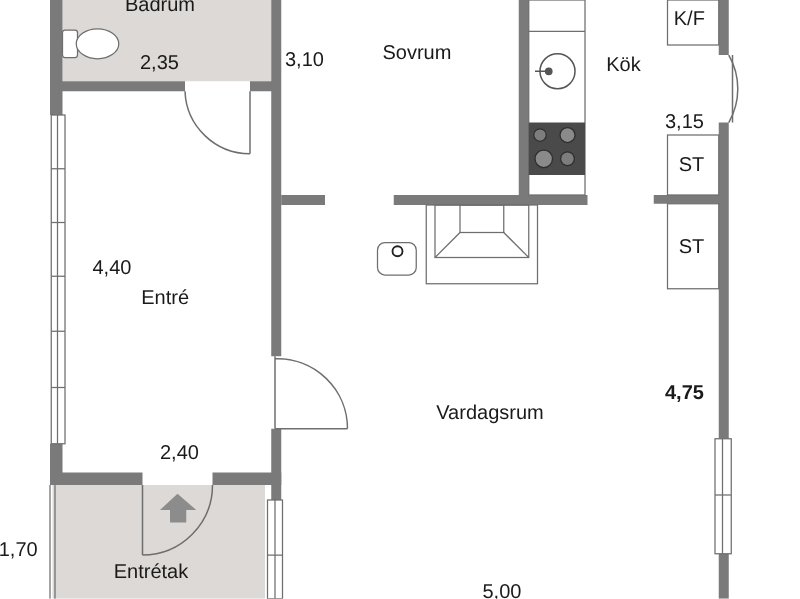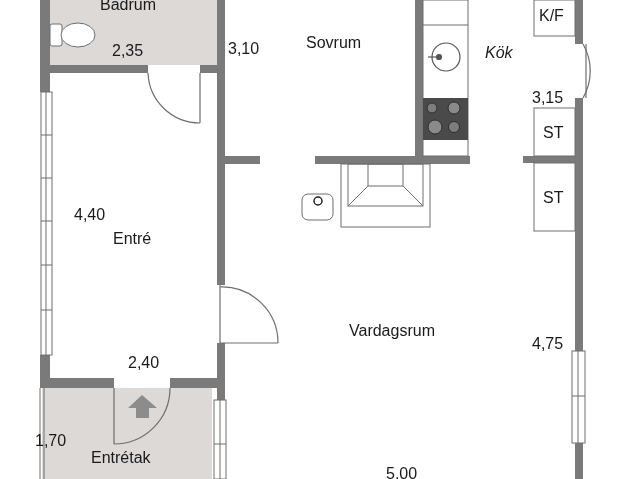--- a/index.html
+++ b/index.html
@@ -130,25 +130,25 @@
   <g fill="#ffffff" stroke="#6e6e6e" stroke-width="1">
     <rect x="302" y="194" width="31" height="26" rx="6"></rect>
     <circle cx="318" cy="201" r="4" stroke="#222" stroke-width="1.5"></circle>
   </g>
 </svg>
 
 <div class="lbl" style="left:100px; top:-3px;">Badrum</div>
 <div class="lbl" style="left:112px; top:43px;">2,35</div>
 <div class="lbl" style="left:228px; top:41px;">3,10</div>
 <div class="lbl" style="left:282px; top:35px;margin-left:24px;">Sovrum</div>
-<div class="lbl" style="left:485px; top:45px;font-style:italic;">Kök</div>
+<div class="lbl" style="left:485px; top:45px;">Kök</div>
 <div class="lbl" style="left:532px; top:80px;margin-top:10px;">3,15</div>
 <div class="lbl" style="left:74px; top:207px;">4,40</div>
 <div class="lbl" style="left:113px; top:207px;margin-top:24px;">Entré</div>
 <div class="lbl" style="left:349px; top:323px;">Vardagsrum</div>
-<div class="lbl" style="left:532px; top:336px;">4,75</div>
+<div class="lbl" style="left:532px; top:307px;font-weight:bold;">4,75</div>
 <div class="lbl" style="left:386px; top:466px;">5,00</div>
 <div class="lbl" style="left:128px; top:355px;">2,40</div>
-<div class="lbl" style="left:-1px; top:433px;padding-left:36px;">1,70</div>
+<div class="lbl" style="left:-1px; top:433px;">1,70</div>
 <div class="lbl" style="left:91px; top:450px;">Entrétak</div>
 <div class="lbl" style="left:539px; top:8px;text-align:right;">K/F</div>
 <div class="lbl" style="left:543px; top:125px;">ST</div>
 <div class="lbl" style="left:543px; top:190px;">ST</div>
 
 </body></html>

